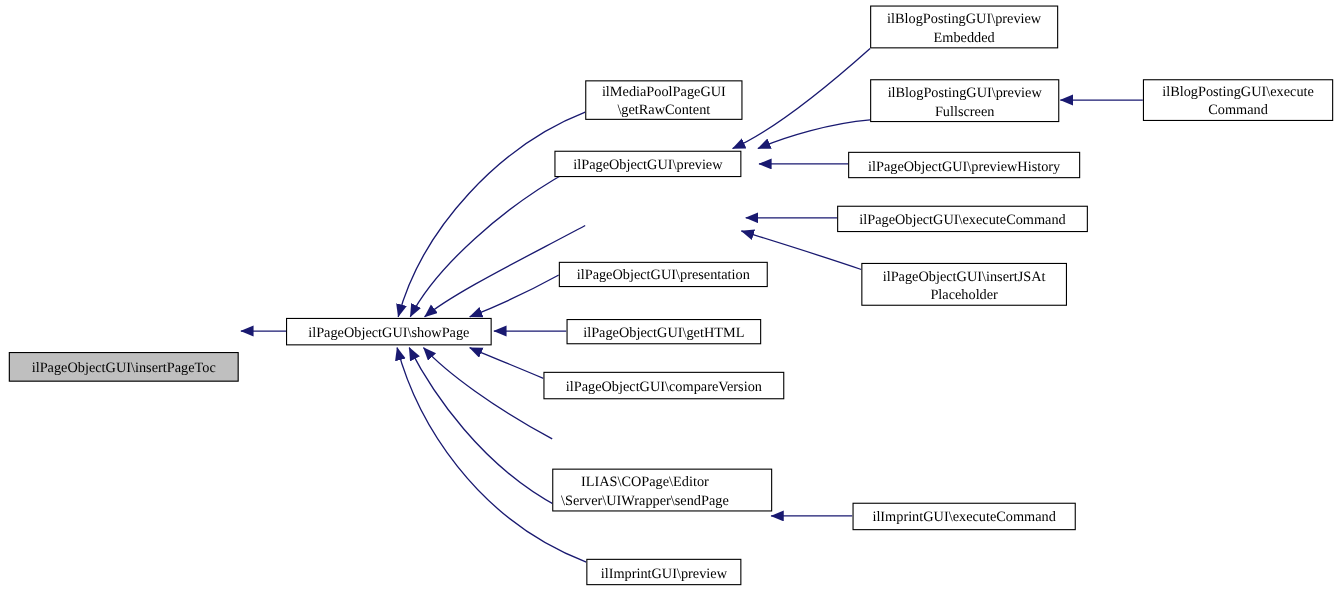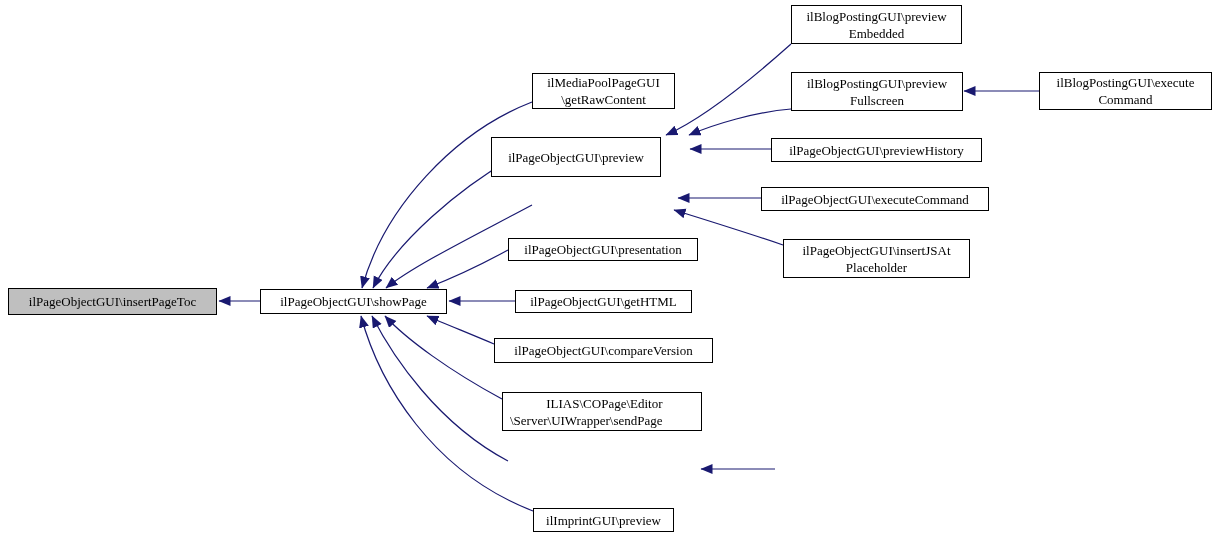--- a/index.html
+++ b/index.html
@@ -43,25 +43,27 @@
     font-size: 13px;
     line-height: 17px;
     white-space: pre-line;
     padding: 0 4px;
     cursor: pointer;
     font-family: Liberation Serif, serif;
   }
   .node.focus {
     background: var(--highlight-fill, #bfbfbf);
     cursor: default;
+    margin-top: 32px;
   }
   .node.left-align {
     justify-content: flex-start;
-    text-align: right;
+    text-align: center;
     padding-left: 7px;
+    margin-top: 34px;
   }
 </style>
 </head>
 <body>
 
 <div class="canvas">
 
   <svg class="edges" width="1217" height="539" viewBox="0 0 1217 539">
     <defs>
       <marker id="arrowhead" markerWidth="13" markerHeight="11" refX="11.5" refY="5" orient="auto" markerUnits="userSpaceOnUse">
@@ -87,21 +89,21 @@
     <path class="edge" marker-end="url(#arrowhead)" d="M775,469 L701,469"></path>
   </svg>
 
   <div class="node focus" style="left:8px;top:288px;width:209px;height:27px">ilPageObjectGUI\insertPageToc</div>
 
   <div class="node" style="left:260px;top:289px;width:187px;height:25px">ilPageObjectGUI\showPage</div>
 
   <div class="node" style="left:532px;top:73px;width:143px;height:36px">ilMediaPoolPageGUI
 \getRawContent</div>
 
-  <div class="node" style="left:491px;top:137px;width:170px;height:40px">ilPageObjectGUI\preview</div>
+  <div class="node" style="left:504px;top:137px;width:170px;height:24px">ilPageObjectGUI\preview</div>
 
   <div class="node" style="left:791px;top:5px;width:171px;height:39px">ilBlogPostingGUI\preview
 Embedded</div>
 
   <div class="node" style="left:791px;top:72px;width:172px;height:39px">ilBlogPostingGUI\preview
 Fullscreen</div>
 
   <div class="node" style="left:1039px;top:72px;width:173px;height:38px">ilBlogPostingGUI\execute
 Command</div>
 
@@ -116,16 +118,17 @@
 Placeholder</div>
 
   <div class="node" style="left:515px;top:290px;width:177px;height:23px">ilPageObjectGUI\getHTML</div>
 
   <div class="node" style="left:494px;top:338px;width:219px;height:25px">ilPageObjectGUI\compareVersion</div>
 
   <div class="node left-align" style="left:502px;top:392px;width:200px;height:39px">ILIAS\COPage\Editor
 \Server\UIWrapper\sendPage</div>
 
 
+  <div class="node" style="left:775px;top:457px;width:203px;height:25px">ilImprintGUI\executeCommand</div>
 
   <div class="node" style="left:533px;top:508px;width:141px;height:24px">ilImprintGUI\preview</div>
 
 </div>
 
 </body></html>

